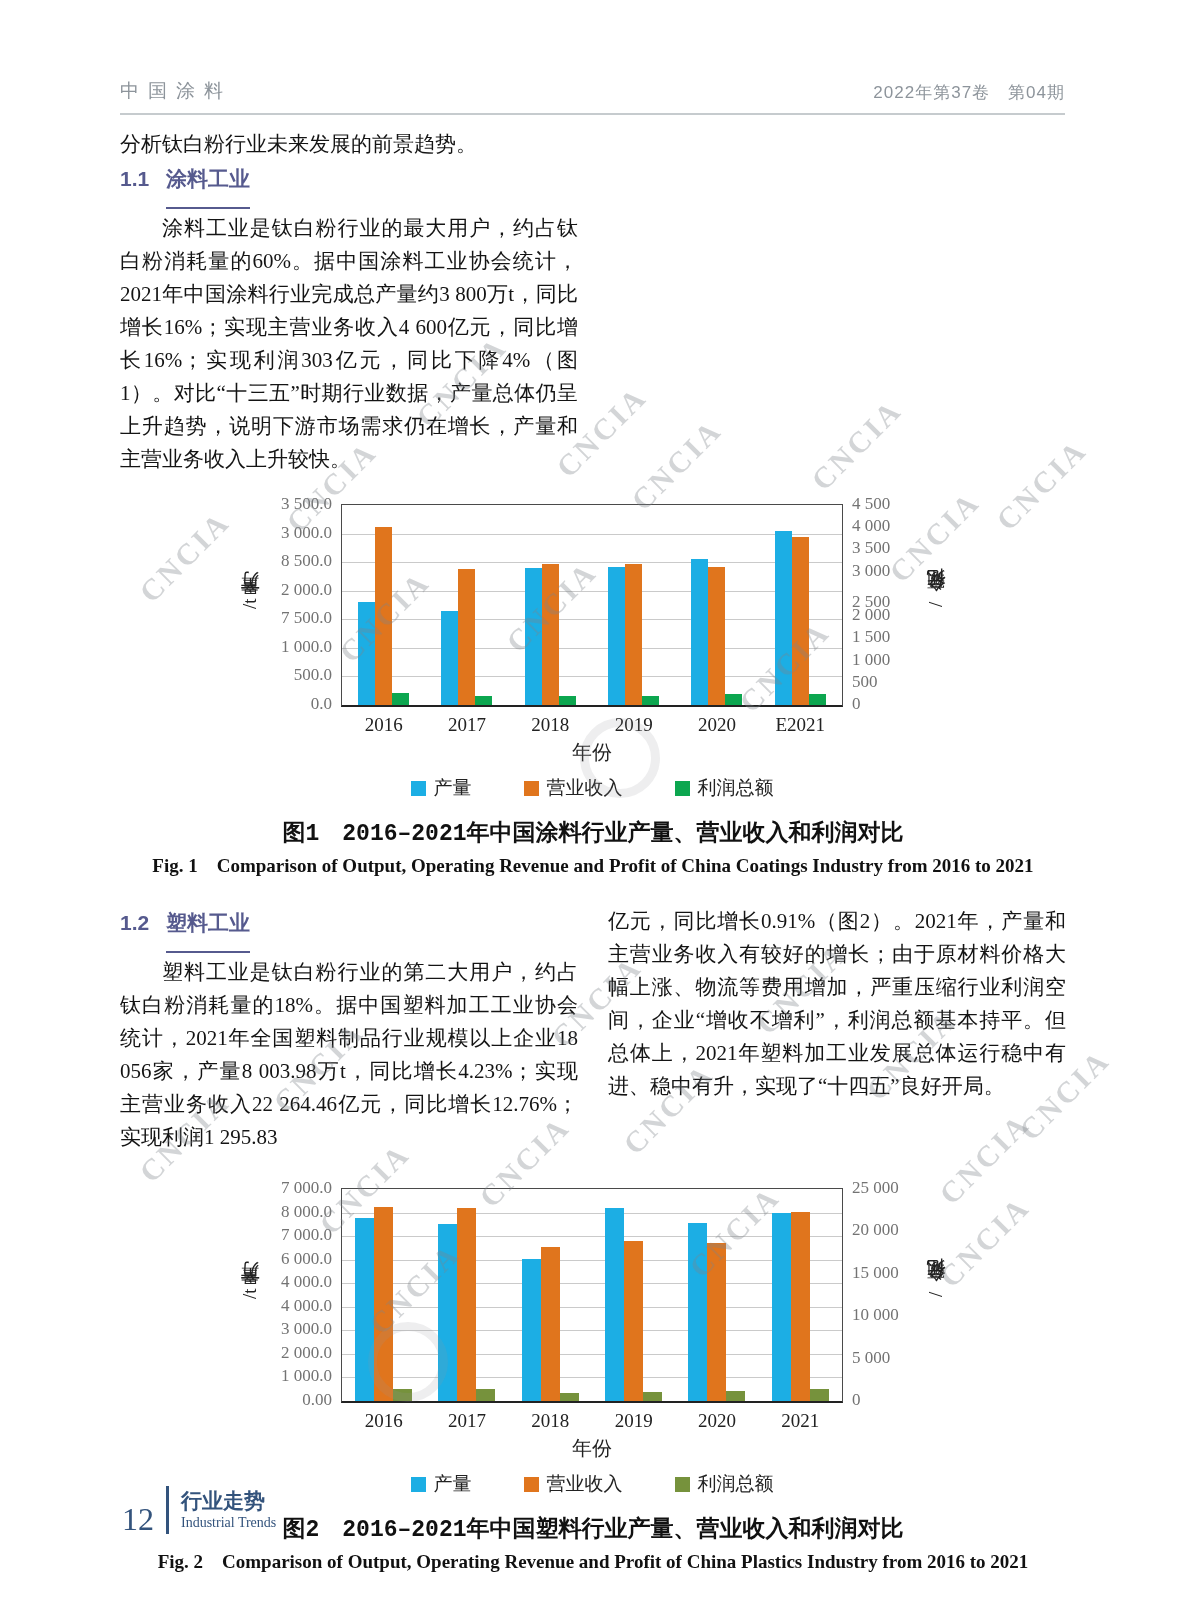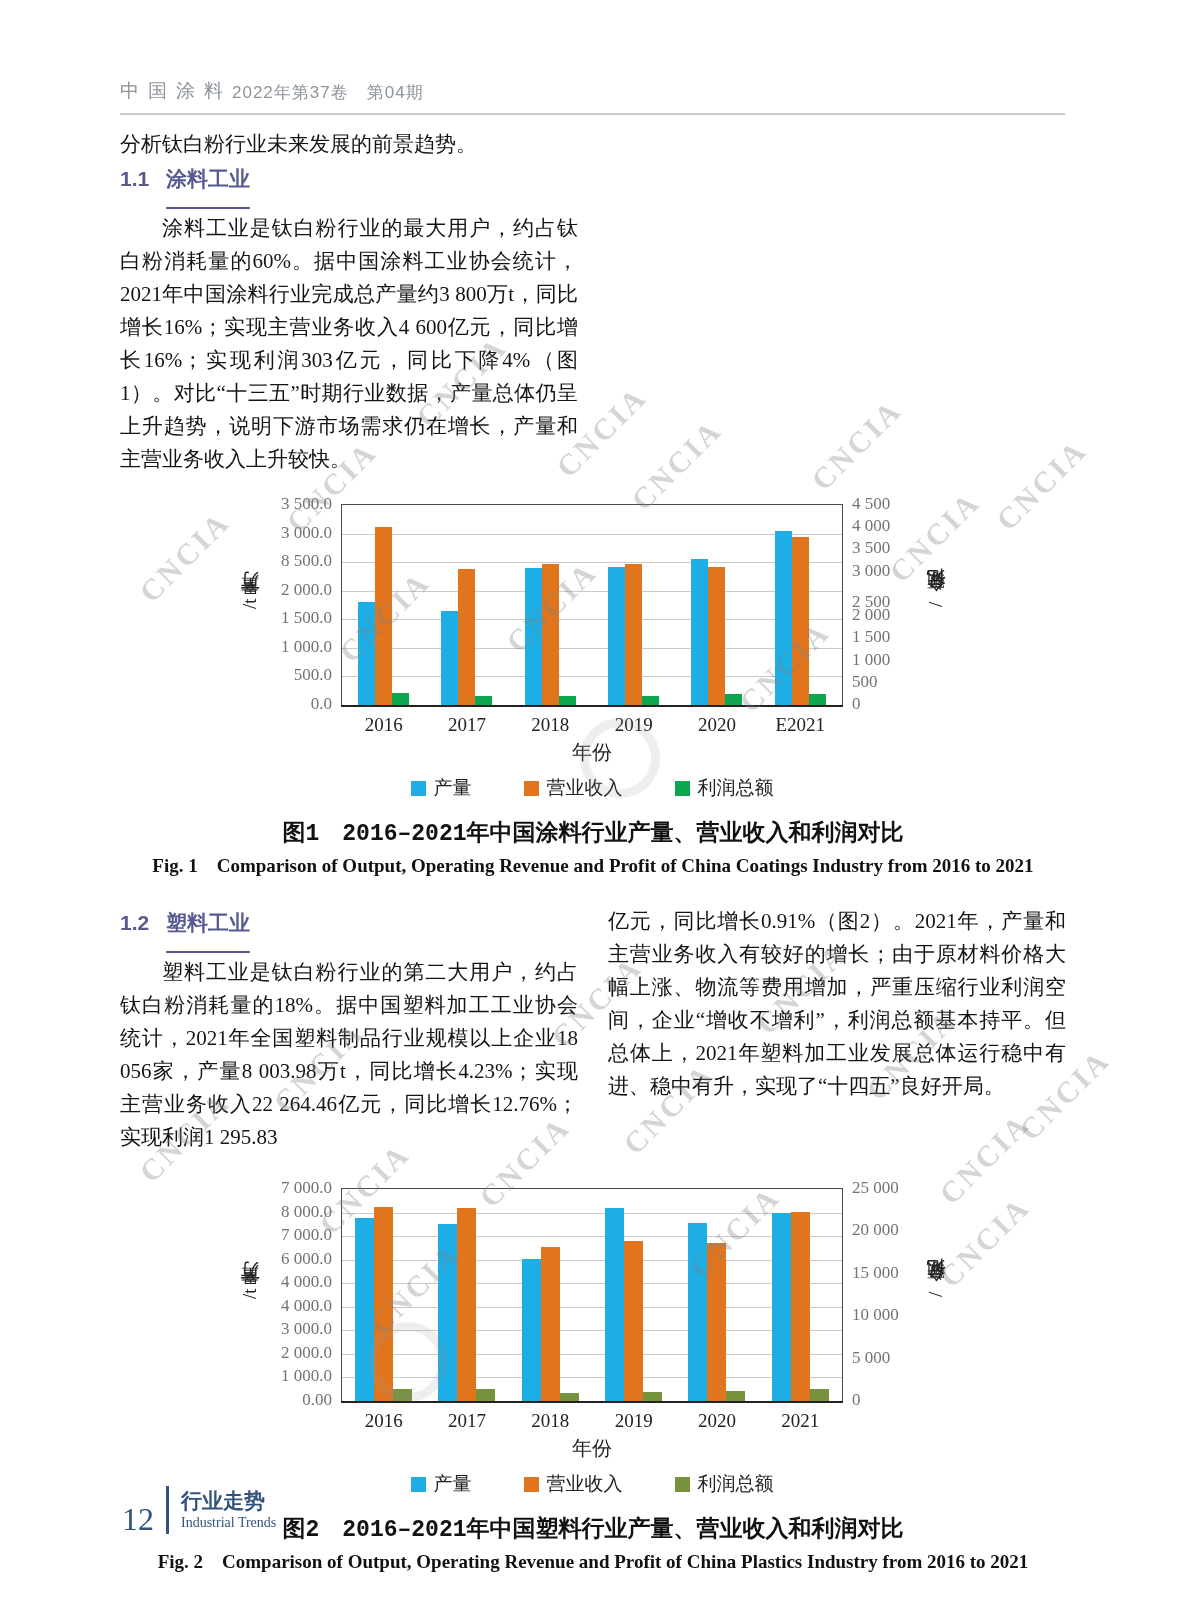--- a/index.html
+++ b/index.html
@@ -1,20 +1,20 @@
 <!DOCTYPE html>
 <html><head>
 <meta charset="utf-8">
 <style>
   html,body{margin:0;padding:0;background:#e8e8e8;}
   .page{position:relative;width:1187px;height:1600px;background:#ffffff;margin:0 auto;
         font-family:"Liberation Serif","DejaVu Serif",serif;color:#141414;overflow:hidden;}
 
   
-  .header{position:absolute;left:120px;right:122px;top:78px;display:flex;
+  .header{position:absolute;left:120px;right:122px;top:78px;display:flex;justify-content:space-between;
           align-items:flex-end;padding-bottom:9px;border-bottom:2px solid #c6cbce;color:#8d949b;}
   .journal{font-family:"Liberation Sans","DejaVu Sans",sans-serif;font-size:19px;letter-spacing:9px;}
   .issue{font-family:"Liberation Sans","DejaVu Sans",sans-serif;font-size:17px;letter-spacing:1px;}
 
   
   .content{position:absolute;top:128px;left:120px;width:946px;}
   .cols{display:flex;gap:30px;}
   .col{width:458px;font-size:21px;line-height:33px;text-align:justify;}
   .para{margin:0;}
   .ind{text-indent:2em;}
@@ -94,21 +94,21 @@
     </div>
 
     <figure class="figure" style="margin:24px 0 0 0;">
       <div class="chart" data-chart="0">
         <div class="ax-title left">产量/万t</div>
         <div class="ticks left">
             <div class="tick" style="top: 0%;">3 500.0</div>
             <div class="tick" style="top: 14.2857%;">3 000.0</div>
             <div class="tick" style="top: 28.5714%;">8 500.0</div>
             <div class="tick" style="top: 42.8571%;">2 000.0</div>
-            <div class="tick" style="top: 57.1429%;">1 500.0</div>
+            <div class="tick" style="top: 57.1429%;">7 500.0</div>
             <div class="tick" style="top: 71.4286%;">1 000.0</div>
             <div class="tick" style="top: 85.7143%;">500.0</div>
             <div class="tick" style="top: 100%;">0.0</div>
           </div>
         <div class="plot-col">
           <div class="plot">
               <div class="gridline" style="top: 14.2857%;"></div>
               <div class="gridline" style="top: 28.5714%;"></div>
               <div class="gridline" style="top: 42.8571%;"></div>
               <div class="gridline" style="top: 57.1429%;"></div>

